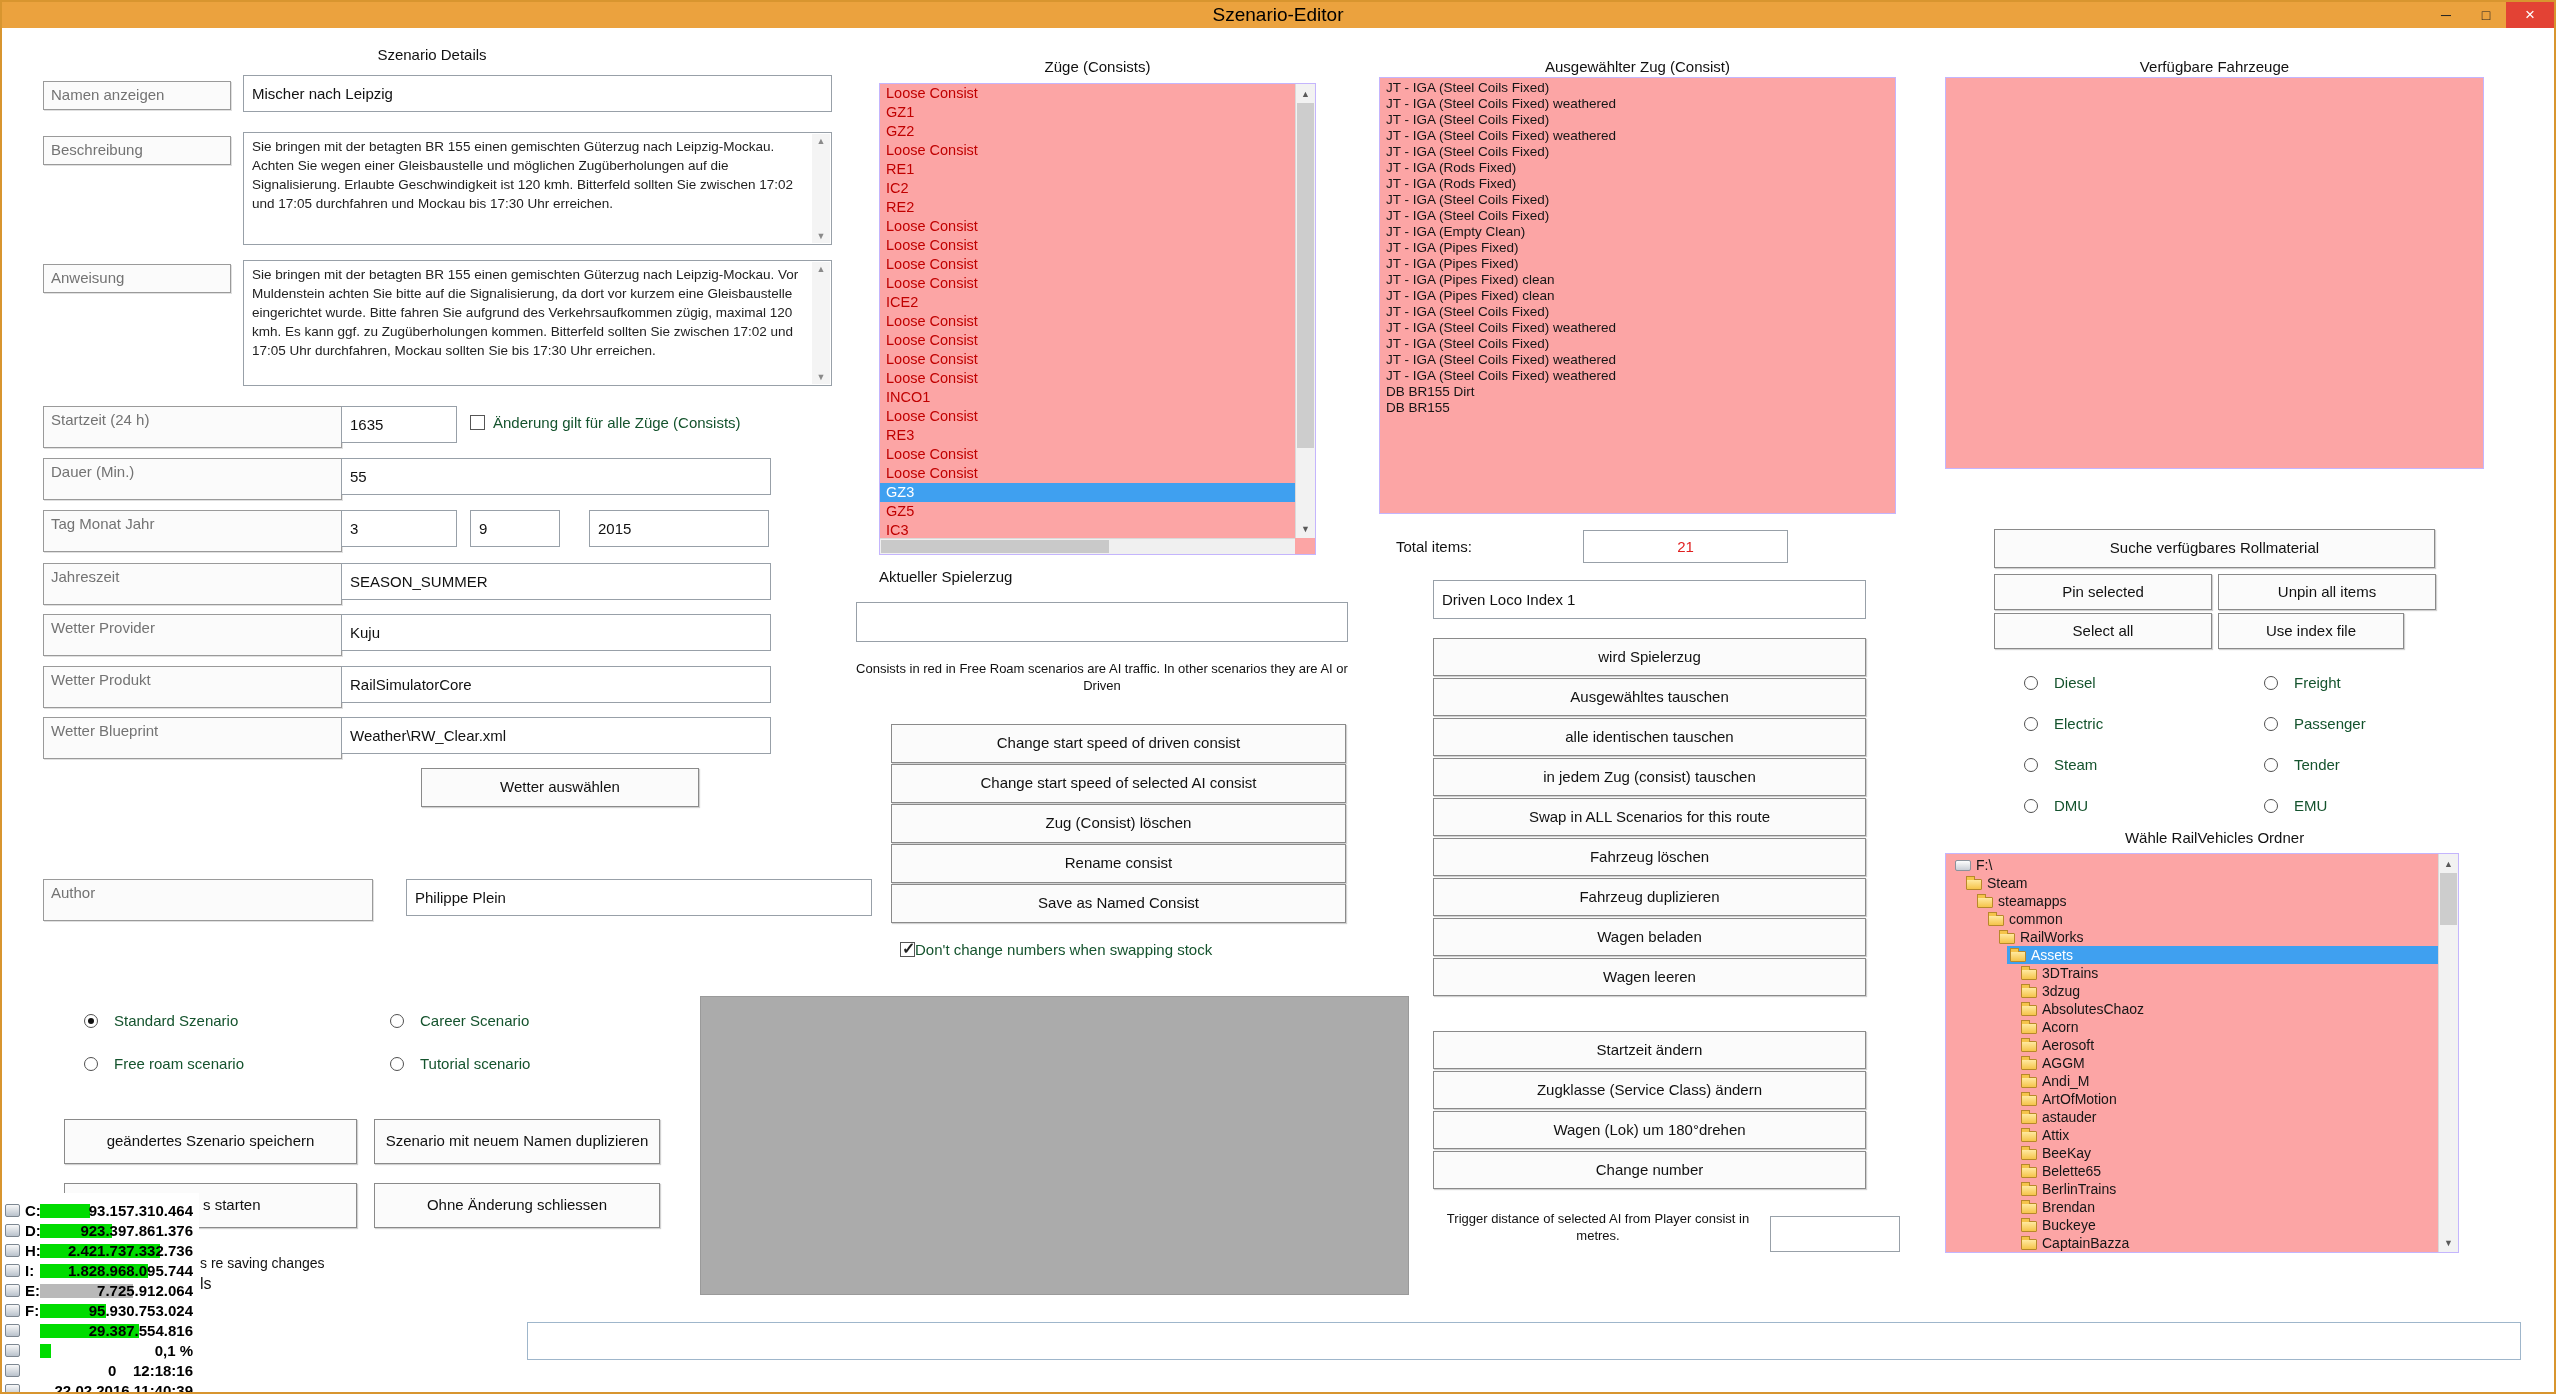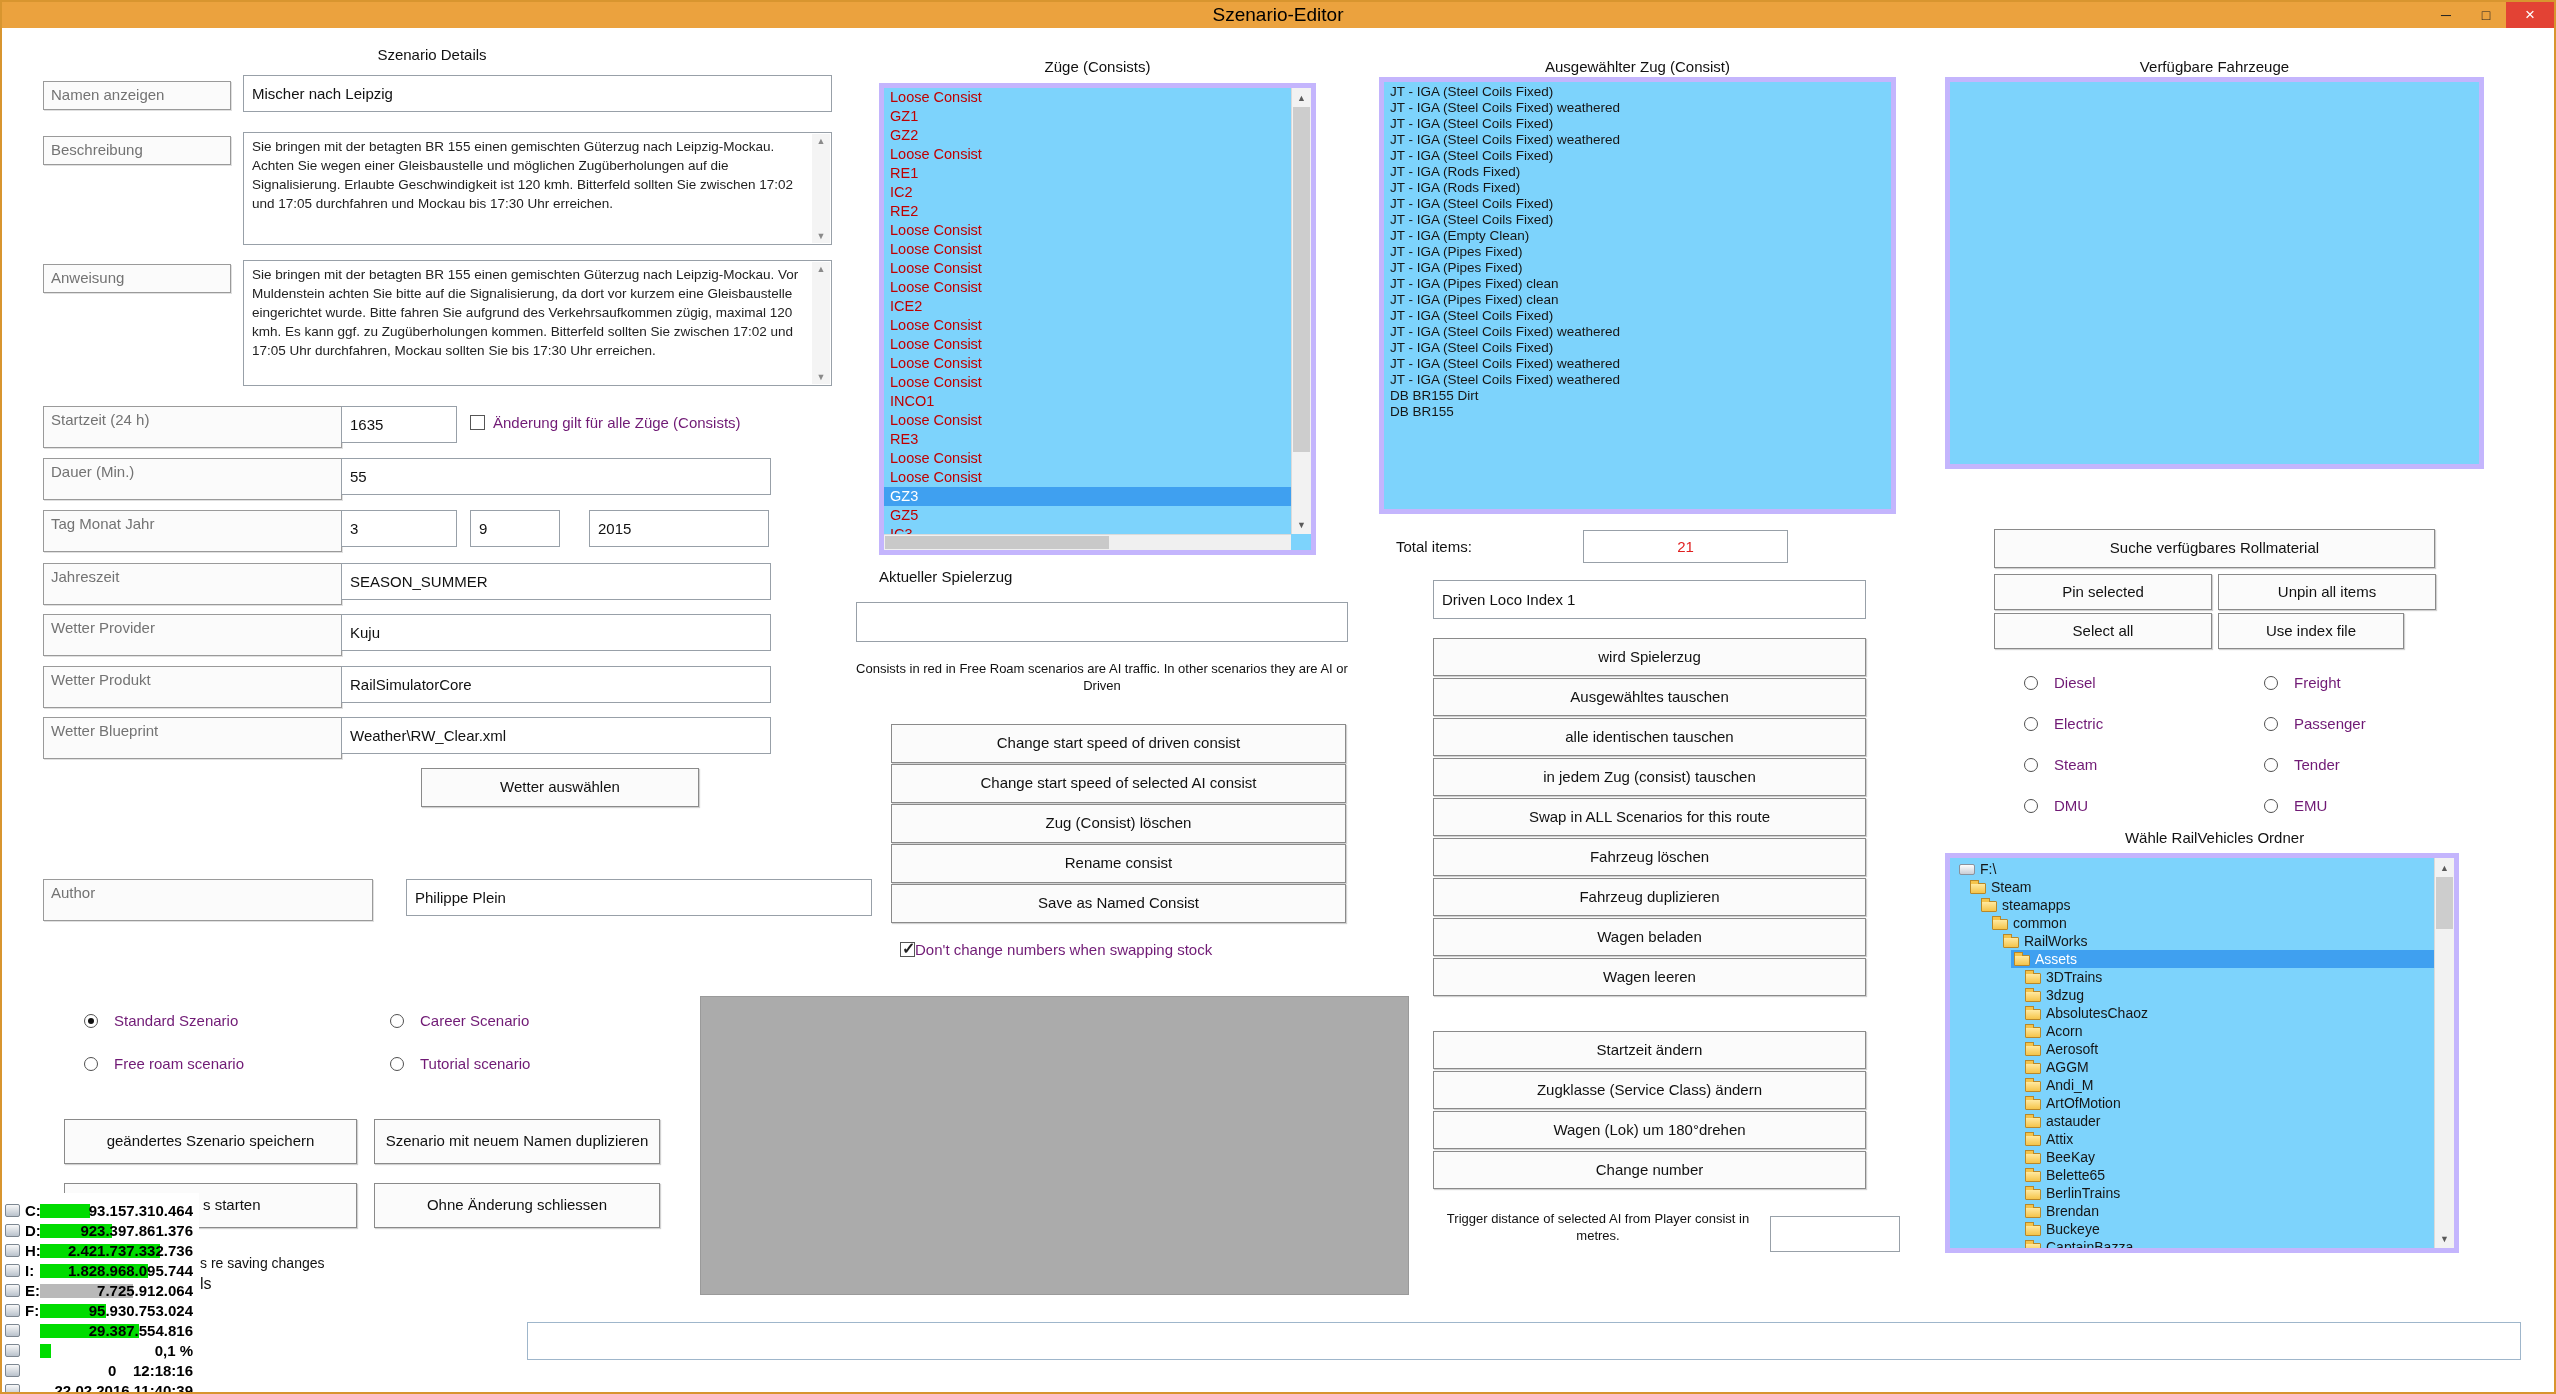--- a/index.html
+++ b/index.html
@@ -17,26 +17,26 @@
   .labelbox{background:#fbfbfb;border:1px solid #9a9a9a;font-size:15px;color:#737373;padding:4px 7px;box-shadow:1px 1px 0 rgba(0,0,0,.12)}
   .field{background:#fff;border:1px solid #98a0a8;font-size:15px;color:#111;display:flex;align-items:center;padding:0 8px;overflow:hidden;white-space:nowrap}
   .textarea{background:#fff;border:1px solid #98a0a8;padding:4px 26px 4px 8px}
   .ta-text{font-size:13.5px;line-height:19px;color:#222}
   .ta-scroll{position:absolute;right:1px;top:1px;bottom:1px;width:18px;background:#f4f4f4;display:flex;flex-direction:column;justify-content:space-between;align-items:center;padding:2px 0}
   .ta-arrow{font-size:9px;color:#8a8a8a}
   .btn{background:#fbfbfb;border:1px solid #8a8a8a;display:flex;align-items:center;justify-content:center;font-size:15px;color:#111;box-shadow:1px 1px 1px rgba(0,0,0,.18);cursor:default;text-align:center;line-height:1.1}
   .btn-start{justify-content:flex-start;padding-left:138px}
   .checkbox{width:15px;height:15px;border:1px solid #555;background:#fff;position:relative;flex:none}
   .checkbox.checked::after{content:"✓";position:absolute;left:1px;top:-4px;font-size:16px;font-weight:bold;color:#222}
-  .cb-label,.radio-label{font-size:15px;color:#701a75;white-space:nowrap}
+  .cb-label,.radio-label{font-size:15px;color:#14532d;white-space:nowrap}
   .radio-row{display:flex;align-items:center;gap:16px}
   .radio{width:14px;height:14px;border:1px solid #505050;border-radius:50%;background:#fff;position:relative;flex:none}
   .radio.sel::after{content:"";position:absolute;left:3px;top:3px;width:6px;height:6px;border-radius:50%;background:#111}
   
-  .listbox{background:#7dd3fc;border:5px solid #c4b5fd;overflow:hidden}
+  .listbox{background:#fca5a5;border:1px solid #c4b5fd;overflow:hidden}
   .list-item{height:19px;line-height:19px;font-size:14.5px;color:#C00000;padding-left:6px;white-space:nowrap}
   .list-item.sel{background:#3FA0F0;color:#fff}
   .veh-item{height:16px;line-height:16px;font-size:13.5px;color:#161616;padding-left:6px;white-space:nowrap}
   .vscroll{position:absolute;top:0;bottom:0;right:0;width:20px;background:#F2F2F2;border-left:1px solid #dadada}
   .sb-btn{position:absolute;left:0;width:19px;height:19px;display:flex;align-items:center;justify-content:center;font-size:9px;color:#5a5a5a}
   .sb-thumb{position:absolute;left:1px;width:17px;background:#CDCDCD}
   .hscroll{position:absolute;left:0;right:20px;bottom:0;height:16px;background:#F0F0F0;border-top:1px solid #dadada}
   .h-thumb{position:absolute;left:1px;top:1px;height:13px;width:55%;background:#C9C9C9}
   
   .tree-row{height:18px;display:flex;align-items:center;font-size:14px;color:#161616}

